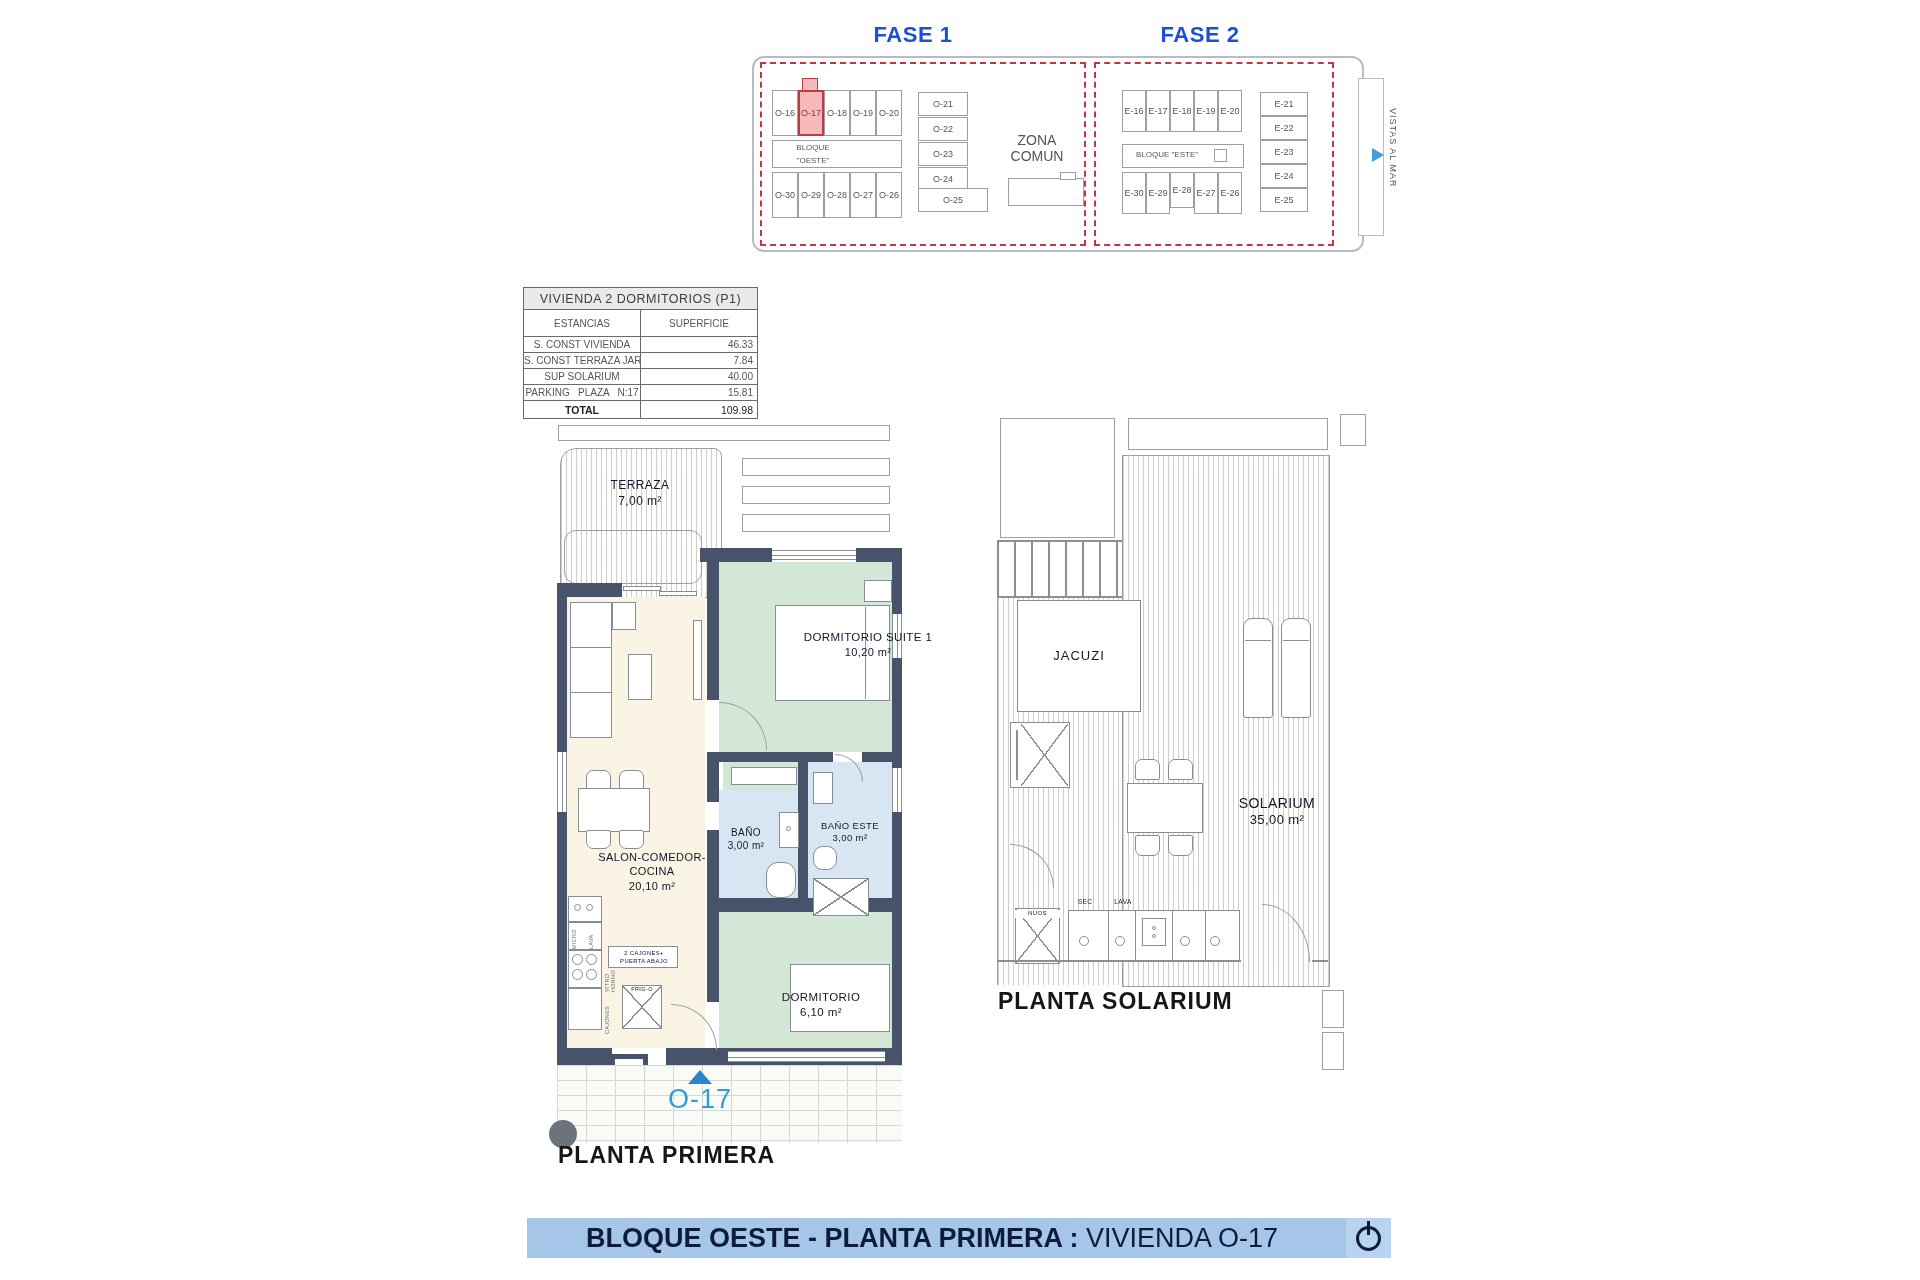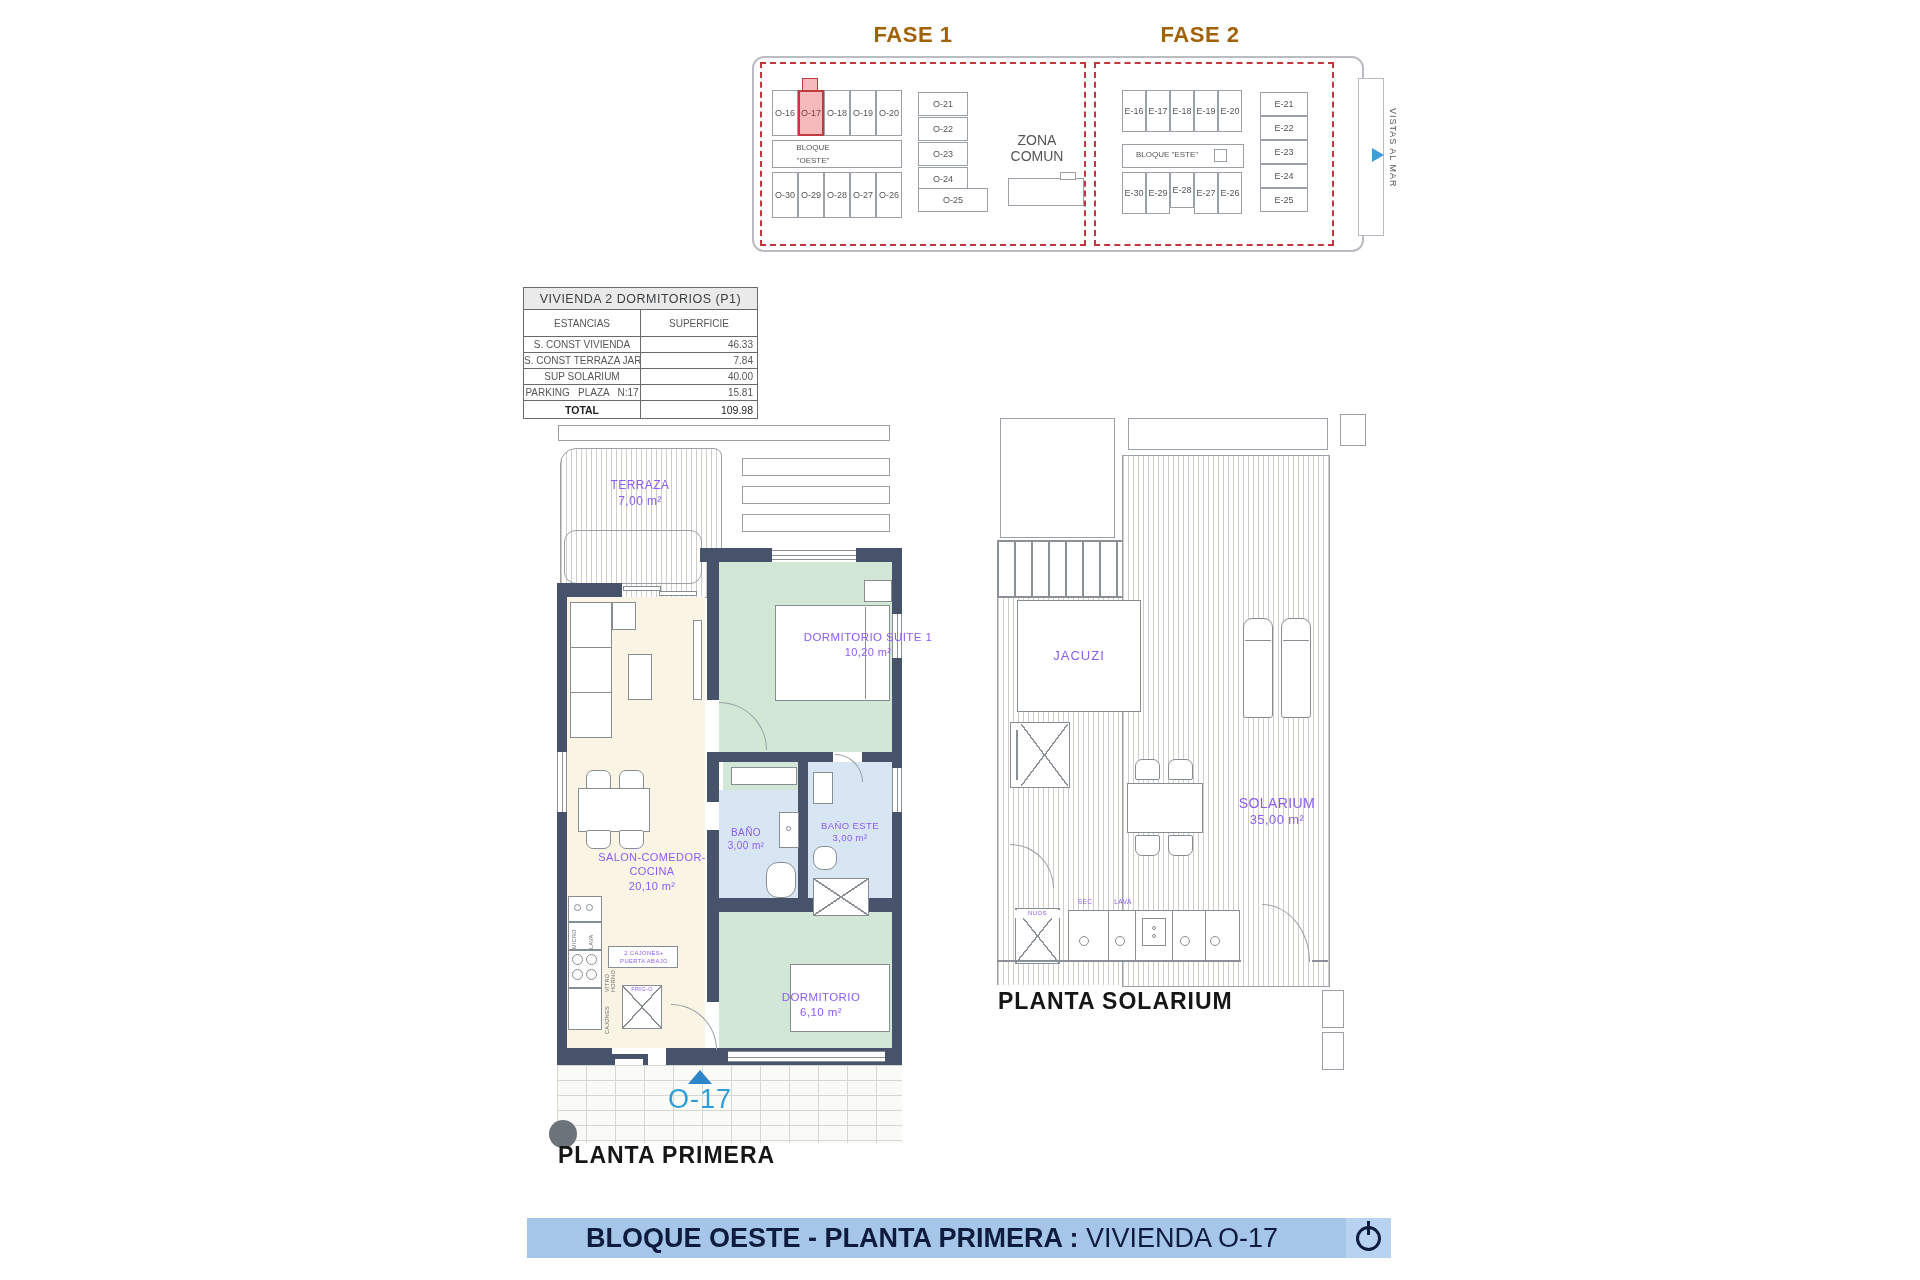--- a/index.html
+++ b/index.html
@@ -3,21 +3,21 @@
 <meta charset="utf-8">
 <style>
   html,body{margin:0;padding:0;background:#ffffff;}
   .page{position:relative;width:1920px;height:1280px;background:#fff;overflow:hidden;
         font-family:"Liberation Sans", sans-serif;}
   .abs,.group{position:absolute;box-sizing:border-box;}
   .group{z-index:1;}
   
   .bldg{position:absolute;border:2px solid #b9bdc1;border-radius:12px;box-sizing:border-box;background:#fff;}
   .dash{position:absolute;border:2px dashed #c2363f;box-sizing:border-box;}
-  .fase{position:absolute;color:#a16207;font-weight:bold;font-size:22px;text-align:center;letter-spacing:.5px;}
+  .fase{position:absolute;color:#1d4ed8;font-weight:bold;font-size:22px;text-align:center;letter-spacing:.5px;}
   .cell{position:absolute;background:#fff;border:1px solid #9aa0a6;box-sizing:border-box;
         display:flex;align-items:center;justify-content:center;font-size:9px;color:#555;}
   .hl{background:#f6b9bc;border:2px solid #c03a42;z-index:2;color:#7c3b3e;}
   .outline{position:absolute;border:1px solid #9aa0a6;box-sizing:border-box;background:#fff;}
   .slabel{position:absolute;color:#555;text-align:center;}
   
   .fill{position:absolute;}
   .wall{position:absolute;background:#47536a;}
   .fur{position:absolute;background:#fff;border:1px solid #868d93;box-sizing:border-box;}
   .hatch-v{background-image:repeating-linear-gradient(90deg,rgba(150,144,128,.45) 0 1px,transparent 1px 5px);}
@@ -26,21 +26,21 @@
          background-size:29px 15px;}
   .win-h{position:absolute;background:#fff;border-top:1px solid #8b9096;border-bottom:1px solid #8b9096;box-sizing:border-box;}
   .win-h::after{content:"";position:absolute;left:0;right:0;top:50%;height:1px;background:#8b9096;}
   .win-v{position:absolute;background:#fff;border-left:1px solid #8b9096;border-right:1px solid #8b9096;box-sizing:border-box;}
   .win-v::after{content:"";position:absolute;top:0;bottom:0;left:50%;width:1px;background:#8b9096;}
   .xbox{background-image:
      linear-gradient(to top right,transparent calc(50% - .7px),#8b9096 calc(50% - .7px) calc(50% + .7px),transparent calc(50% + .7px)),
      linear-gradient(to bottom right,transparent calc(50% - .7px),#8b9096 calc(50% - .7px) calc(50% + .7px),transparent calc(50% + .7px));}
   .arc-tr{position:absolute;border-top:1px solid #9aa0a6;border-right:1px solid #9aa0a6;
           border-top-right-radius:100% 100%;box-sizing:border-box;}
-  .rlabel{position:absolute;color:#8b5cf6;text-align:center;line-height:1.3;letter-spacing:.4px;}
+  .rlabel{position:absolute;color:#0f172a;text-align:center;line-height:1.3;letter-spacing:.4px;}
   .vlab{position:absolute;writing-mode:vertical-rl;transform:rotate(180deg);font-size:5.5px;color:#6a7074;letter-spacing:.3px;}
   .circ{position:absolute;border:1px solid #868d93;border-radius:50%;background:#fff;box-sizing:border-box;}
   .caption{position:absolute;font-weight:bold;color:#161616;font-size:23px;letter-spacing:1px;white-space:nowrap;}
   .rail{position:absolute;border-top:2px solid #8b9096;border-bottom:2px solid #8b9096;box-sizing:border-box;
         background:repeating-linear-gradient(90deg,#8b9096 0 2px,transparent 2px 17px);}
   .chair{position:absolute;background:#fff;border:1px solid #868d93;border-radius:7px 7px 2px 2px;box-sizing:border-box;}
   .lounge{position:absolute;background:#fff;border:1px solid #868d93;border-radius:9px 9px 3px 3px;box-sizing:border-box;}
   .divline{position:absolute;background:#8b9096;}
   
   table.areas{position:absolute;left:523px;top:287px;width:235px;border-collapse:collapse;

